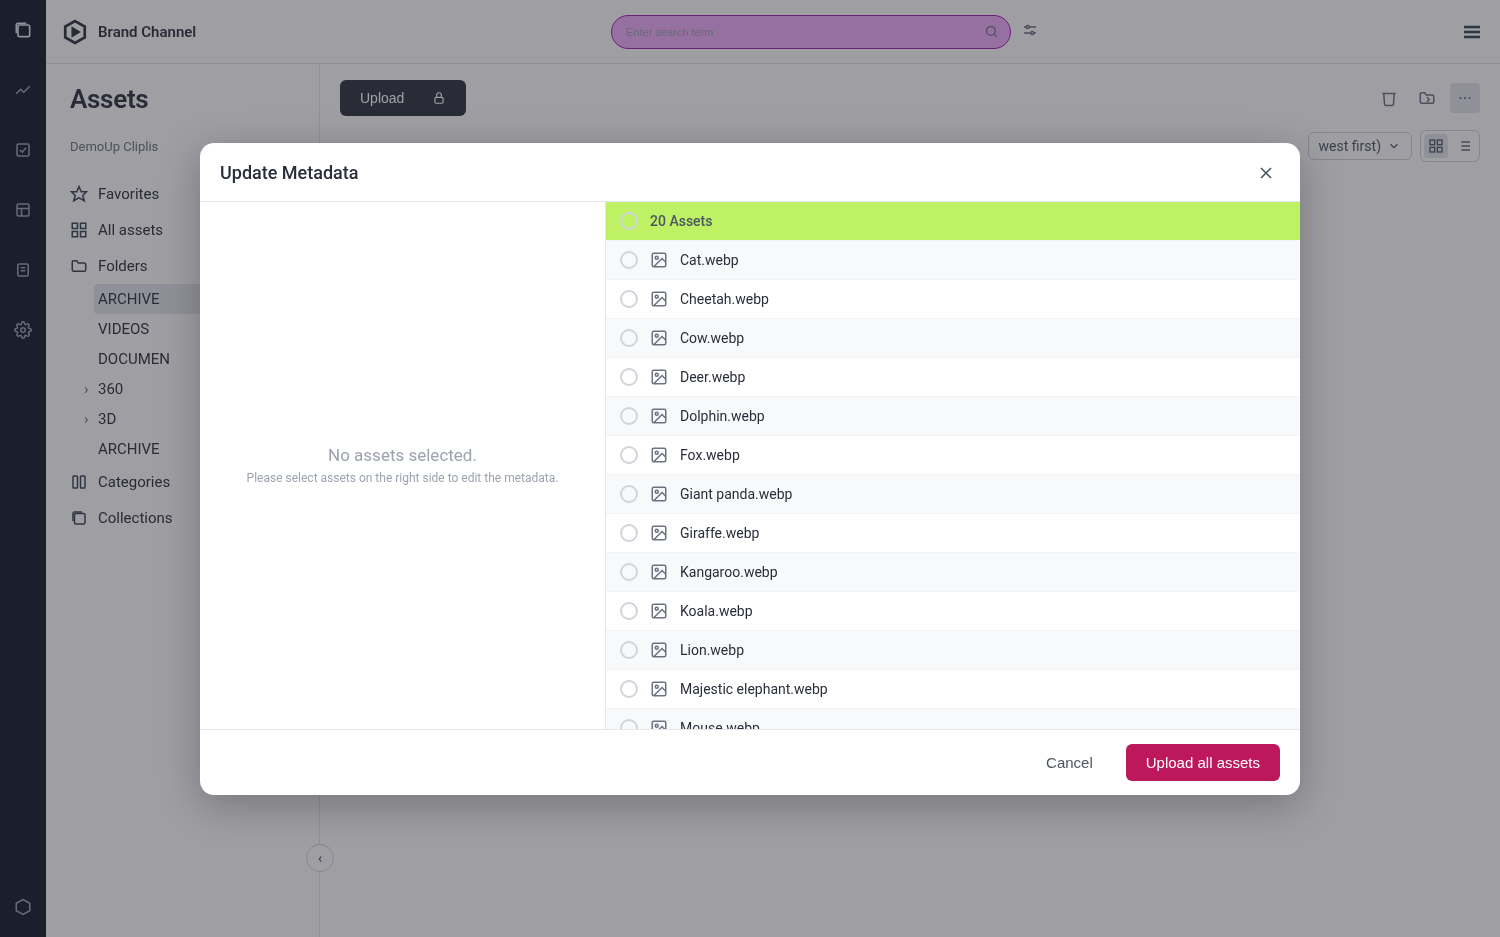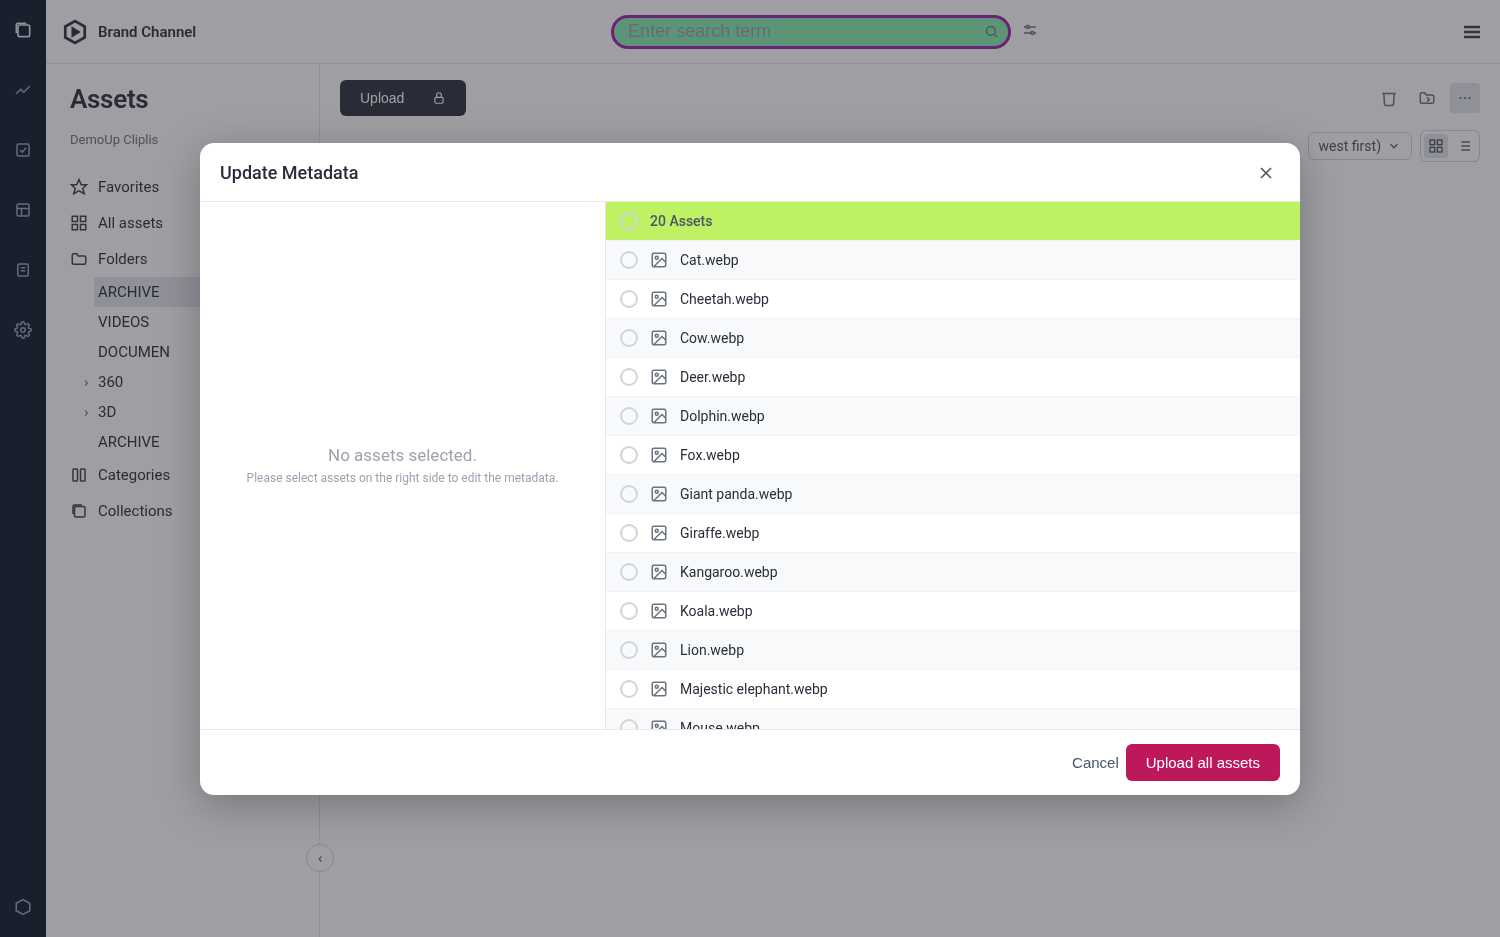--- a/index.html
+++ b/index.html
@@ -49,40 +49,40 @@
 .topbar-center { flex: 1; display: flex; justify-content: center; }
 .search-wrap {
   position: relative;
   width: 400px;
   display: flex;
   align-items: center;
 }
 .search-input {
   width: 100%;
   height: 34px;
-  border: 3px solid #a21caf;
+  border: 1px solid #a21caf;
   border-radius: 18px;
   padding: 0 36px 0 14px;
-  background: #86efac;
-  font-size: 18px;
+  background: #f0abfc;
+  font-size: 11px;
   color: #374151;
 }
 .search-input::placeholder { color: #9ca3af; }
 .search-icon { position: absolute; right: 12px; color: #6b7280; }
 .filter-icon { color: #6b7280; margin-left: 4px; }
 .hamburger { color: #374151; margin-left: auto; cursor: pointer; }
 
 
 .body { flex: 1; display: flex; }
 .sidebar {
   width: 274px;
   padding: 20px 0 20px 24px;
   border-right: 1px solid #e5e7eb;
 }
-.sidebar h1 { font-size: 26px; font-weight: 600; margin-bottom: 18px; letter-spacing: -0.3px; }
+.sidebar h1 { font-size: 26px; font-weight: 600; margin-bottom: 25px; letter-spacing: -0.3px; }
 .crumb { font-size: 13px; color: #6b7280; margin-bottom: 22px; }
 .nav-item {
   display: flex; align-items: center; gap: 10px;
   padding: 9px 0;
   font-size: 15px;
   cursor: pointer;
 }
 .nav-item .nav-icon { width: 18px; height: 18px; color: #374151; }
 .nav-sub { padding-left: 28px; }
 .nav-sub-item { padding: 6px 0; font-size: 15px; cursor: pointer; }
@@ -158,21 +158,21 @@
 .asset-row:nth-child(even) { background: #f8f9fa; }
 .asset-row.header-row { background: #bef264; font-weight: 500; color: #4b5563; }
 .radio {
   width: 18px; height: 18px; border-radius: 50%;
   border: 2px solid #d1d5db; flex-shrink: 0;
 }
 .ftype-icon { width: 18px; height: 18px; color: #6b7280; flex-shrink: 0; }
 .modal-footer {
   padding: 14px 20px;
   border-top: 1px solid #e5e7eb;
-  display: flex; justify-content: flex-end; gap: 7px; align-items: center;
+  display: flex; justify-content: flex-end; gap: 33px; align-items: center;
 }
 .btn-cancel { background: none; border: none; font-size: 15px; color: #4b5563; cursor: pointer; }
 .btn-primary {
   background: #be185d; color: #fff; border: none;
   padding: 10px 20px; border-radius: 6px; font-size: 15px; cursor: pointer;
 }
 svg { display: block; }
 </style>
 </head>
 <body>

